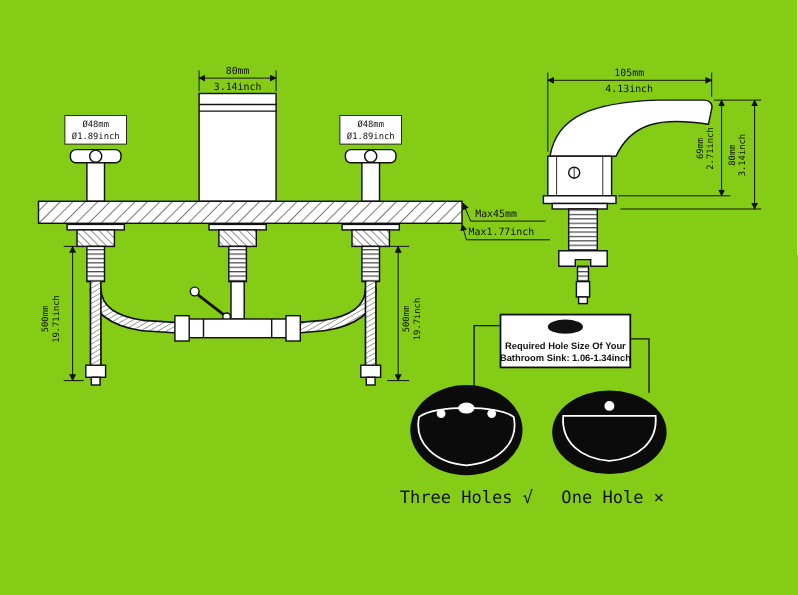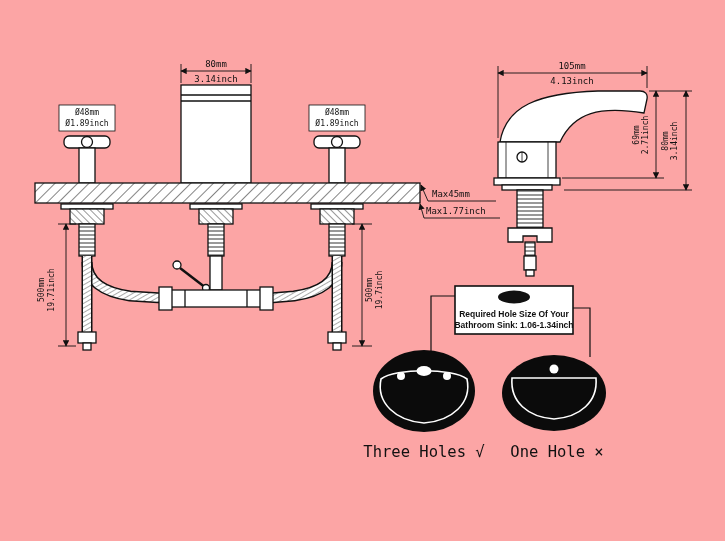--- a/index.html
+++ b/index.html
@@ -1,17 +1,17 @@
 <!DOCTYPE html>
 <html><head>
 <meta charset="utf-8">
 <style>
   html,body { margin:0; padding:0; background:#ffffff; }
   .stage {
-    position:relative; width:725px; height:541px; background:#fca5a5;
+    position:relative; width:725px; height:541px; background:#84cc16;
     font-family:"DejaVu Sans Mono","Liberation Mono",monospace;
     overflow:hidden;
   }
   svg text {
     font-family:"DejaVu Sans Mono","Liberation Mono",monospace;
     fill:#111;
   }
   svg .callout-text {
     font-family:"Liberation Sans","DejaVu Sans",sans-serif;
     font-weight:bold;

